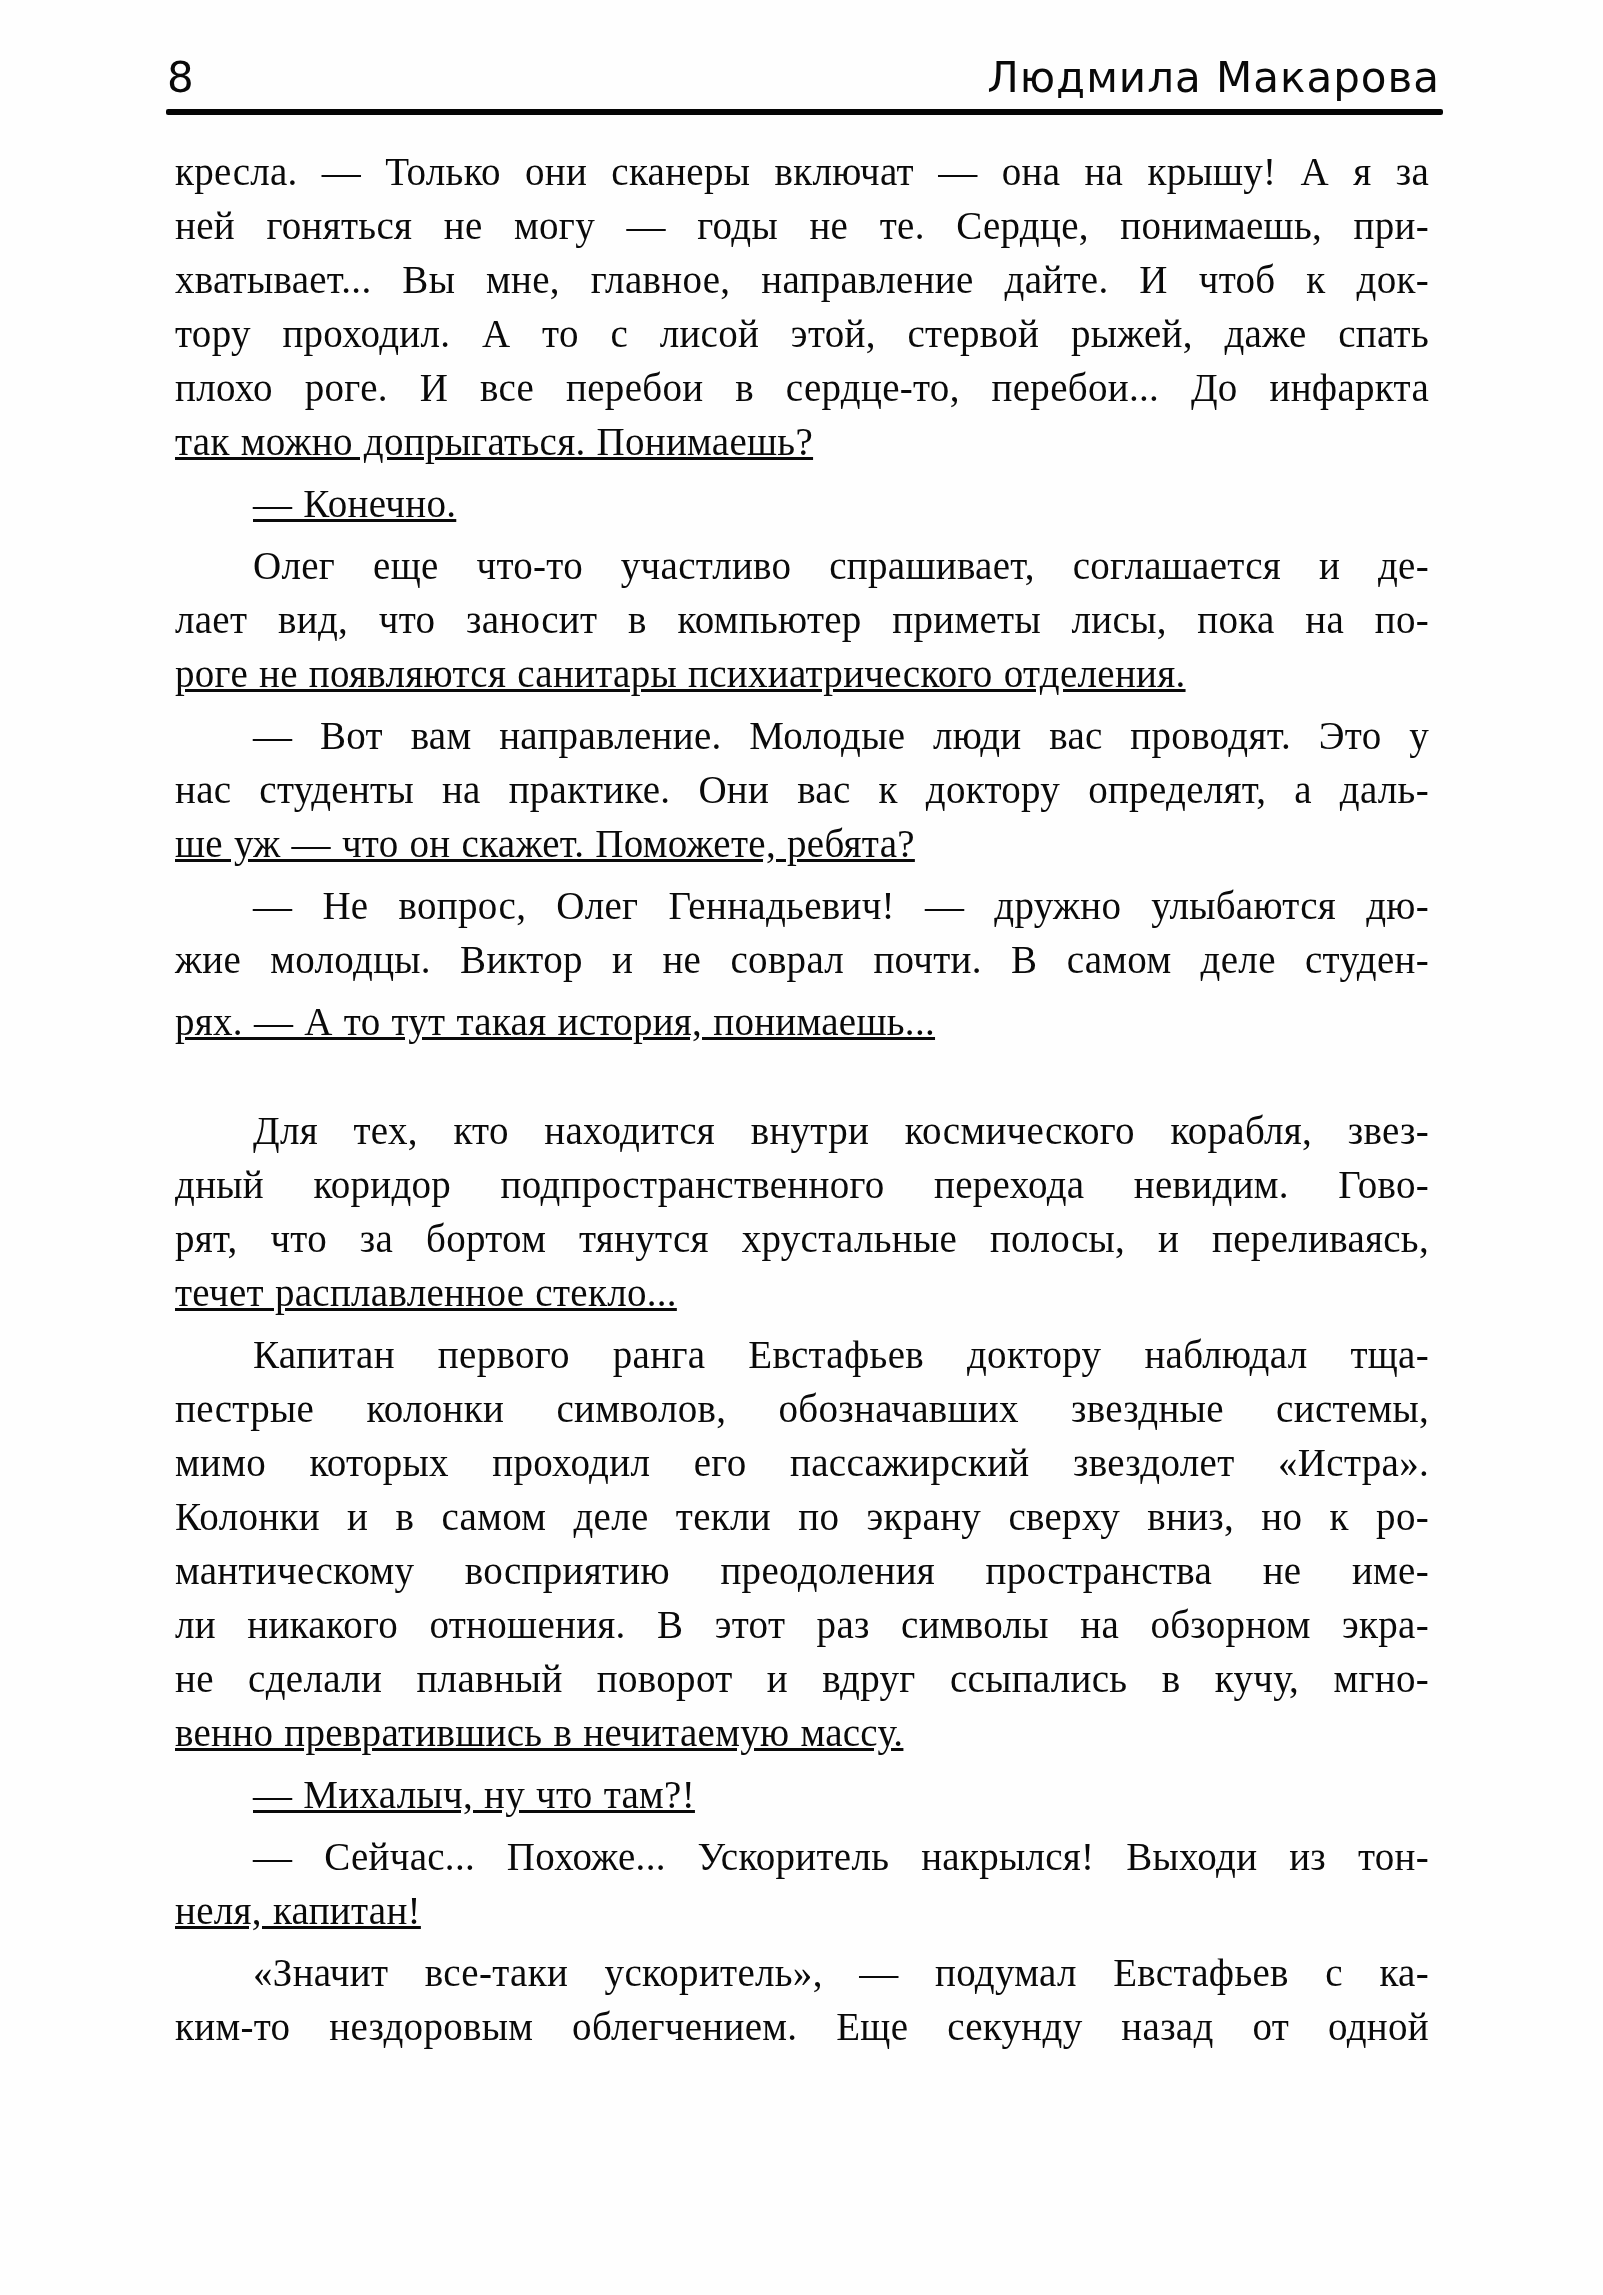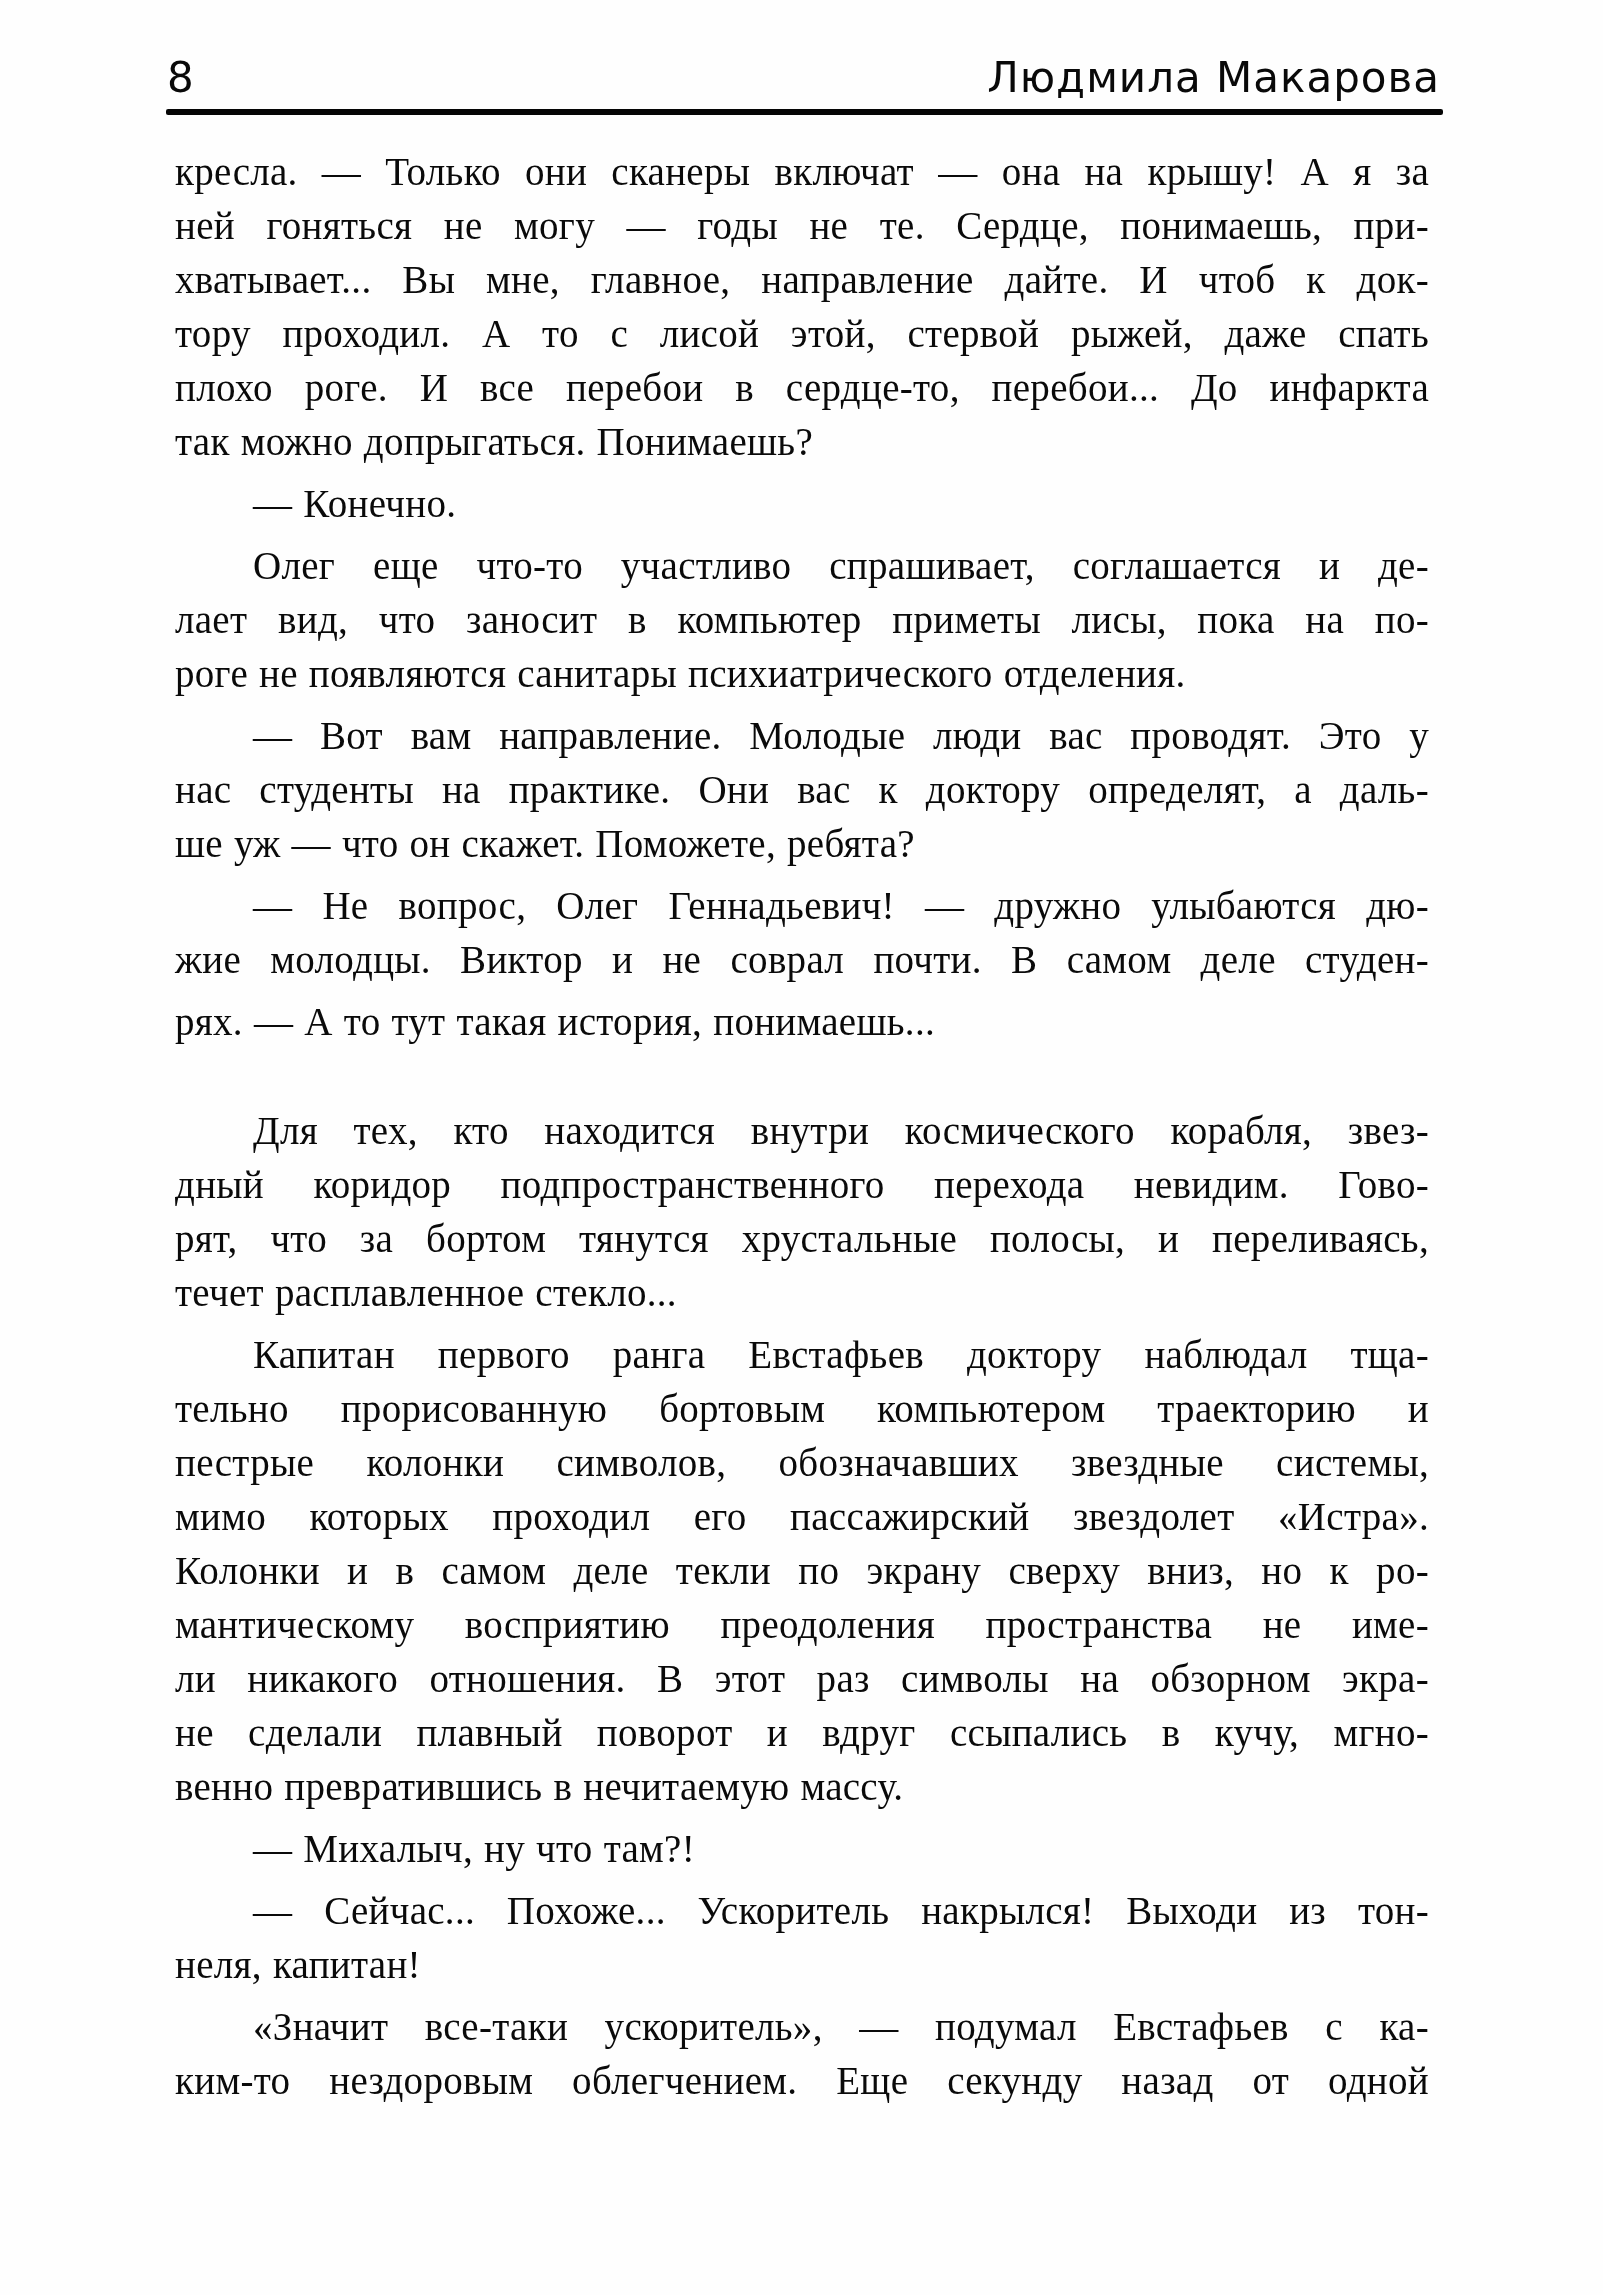--- a/index.html
+++ b/index.html
@@ -52,21 +52,21 @@
     letter-spacing: 0.3px;
     word-spacing: 1px;
   }
   .para { margin: 8px; }
   .para.gap { margin-top: 55px; }
   .line {
     text-align: justify;
     text-align-last: justify;
     white-space: normal;
   }
-  .line.left { text-align-last: left; }
+  .line.left { text-align-last: left; text-decoration: underline; }
   .line.ind { text-indent: 78px; }
 </style>
 </head>
 <body>
 
 <div class="scan-page">
 
   <div class="page-header">
     <span class="page-number">8</span>
     <span class="running-title">Людмила Макарова</span>
@@ -104,21 +104,20 @@
         <div class="line left">рях. — А то тут такая история, понимаешь...</div>
       </div>
       <div class="para gap">
         <div class="line ind">Для тех, кто находится внутри космического корабля, звез-</div>
         <div class="line">дный коридор подпространственного перехода невидим. Гово-</div>
         <div class="line">рят, что за бортом тянутся хрустальные полосы, и переливаясь,</div>
         <div class="line left">течет расплавленное стекло...</div>
       </div>
       <div class="para">
         <div class="line ind">Капитан первого ранга Евстафьев доктору наблюдал тща-</div>
-        <div class="line">тельно прорисованную бортовым компьютером траекторию и</div>
         <div class="line">пестрые колонки символов, обозначавших звездные системы,</div>
         <div class="line">мимо которых проходил его пассажирский звездолет «Истра».</div>
         <div class="line">Колонки и в самом деле текли по экрану сверху вниз, но к ро-</div>
         <div class="line">мантическому восприятию преодоления пространства не име-</div>
         <div class="line">ли никакого отношения. В этот раз символы на обзорном экра-</div>
         <div class="line">не сделали плавный поворот и вдруг ссыпались в кучу, мгно-</div>
         <div class="line left">венно превратившись в нечитаемую массу.</div>
       </div>
       <div class="para">
         <div class="line left ind">— Михалыч, ну что там?!</div>

